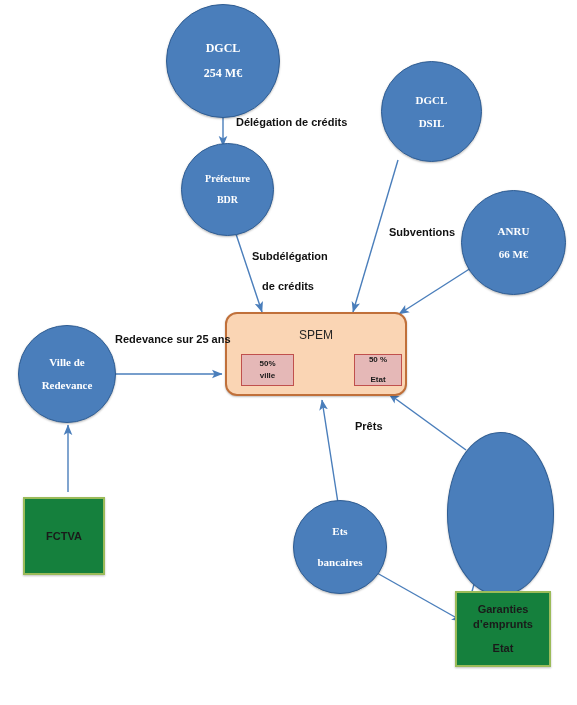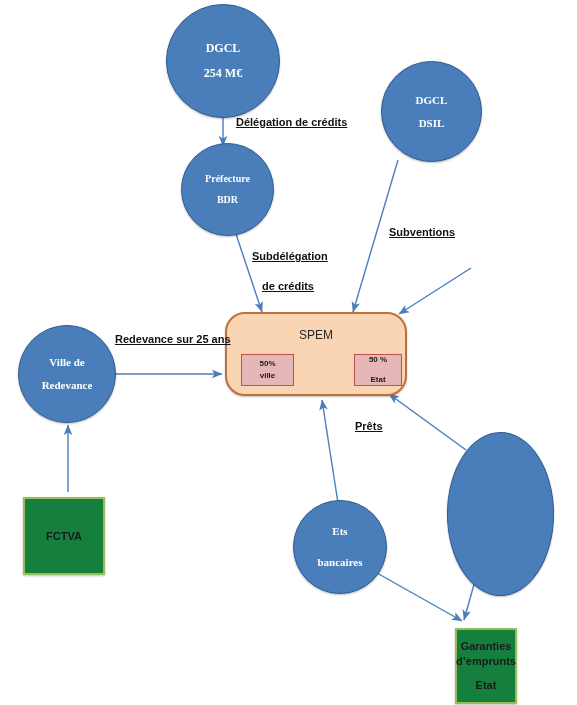--- a/index.html
+++ b/index.html
@@ -47,21 +47,21 @@
   }
   .node-circle .line1 { display: block; }
   .node-circle .line2 { display: block; margin-top: 0.95em; }
   .node-circle.single-line { justify-content: flex-start; padding-top: 28%; }
 
   
   .node-rounded {
     position: absolute;
     background: #FAD5B4;
     border: 2px solid #C0703A;
-    border-radius: 20px;
+    border-radius: 12px;
     box-sizing: border-box;
     box-shadow: 0 1px 2px rgba(0,0,0,0.25);
     text-decoration: underline;
   }
   .spem-title {
     position: absolute;
     left: 0;
     right: 0;
     top: 14px;
     text-align: center;
@@ -104,21 +104,20 @@
   .node-green .gap { margin-top: 0.9em; }
 
   
   .edge-label {
     position: absolute;
     font-size: 11px;
     font-weight: bold;
     color: #111111;
     white-space: nowrap;
     line-height: 1.9;
-    text-decoration: underline;
   }
   .edge-label.two-line { white-space: normal; text-align: left; }
 </style>
 </head>
 <body>
 
 <div id="canvas">
 
   <svg id="edges" viewBox="0 0 577 705">
     <defs>
@@ -156,20 +155,24 @@
   <div class="node-circle" style="left:181px; top:143px; width:93px; height:93px; font-size:10px;">
     <span class="line1">Préfecture</span>
     <span class="line2">BDR</span>
   </div>
 
   <div class="node-circle" style="left:381px; top:61px; width:101px; height:101px; font-size:11px;">
     <span class="line1">DGCL</span>
     <span class="line2">DSIL</span>
   </div>
 
+  <div class="node-circle" style="left:461px; top:190px; width:105px; height:105px; font-size:11px;">
+    <span class="line1">ANRU</span>
+    <span class="line2">66 M€</span>
+  </div>
 
   <div class="node-circle" style="left:18px; top:325px; width:98px; height:98px; font-size:11px;">
     <span class="line1">Ville de</span>
     <span class="line2">Redevance</span>
   </div>
 
   <div class="node-circle" style="left:293px; top:500px; width:94px; height:94px; font-size:11px;gap:8px;">
     <span class="line1">Ets</span>
     <span class="line2">bancaires</span>
   </div>
@@ -187,21 +190,21 @@
     <div class="sub-box" style="left:127px; top:40px; width:48px; height:32px;gap:8px;">
       <span>50 %</span>
       <span>Etat</span>
     </div>
   </div>
 
   <div class="node-green" style="left:23px; top:497px; width:82px; height:78px;">
     <span>FCTVA</span>
   </div>
 
-  <div class="node-green" style="left:455px; top:628px; width:62px; height:76px;">
+  <div class="node-green" style="left:455px; top:591px; width:96px; height:76px;">
     <span>Garanties</span>
     <span>d’emprunts</span>
     <span class="gap">Etat</span>
   </div>
 
   <div class="edge-label" style="left:236px; top:112px;">Délégation de crédits</div>
 
   <div class="edge-label two-line" style="left:252px; top:246px;">Subdélégation</div>
 
   <div class="edge-label two-line" style="left:262px; top:276px;">de crédits</div>

